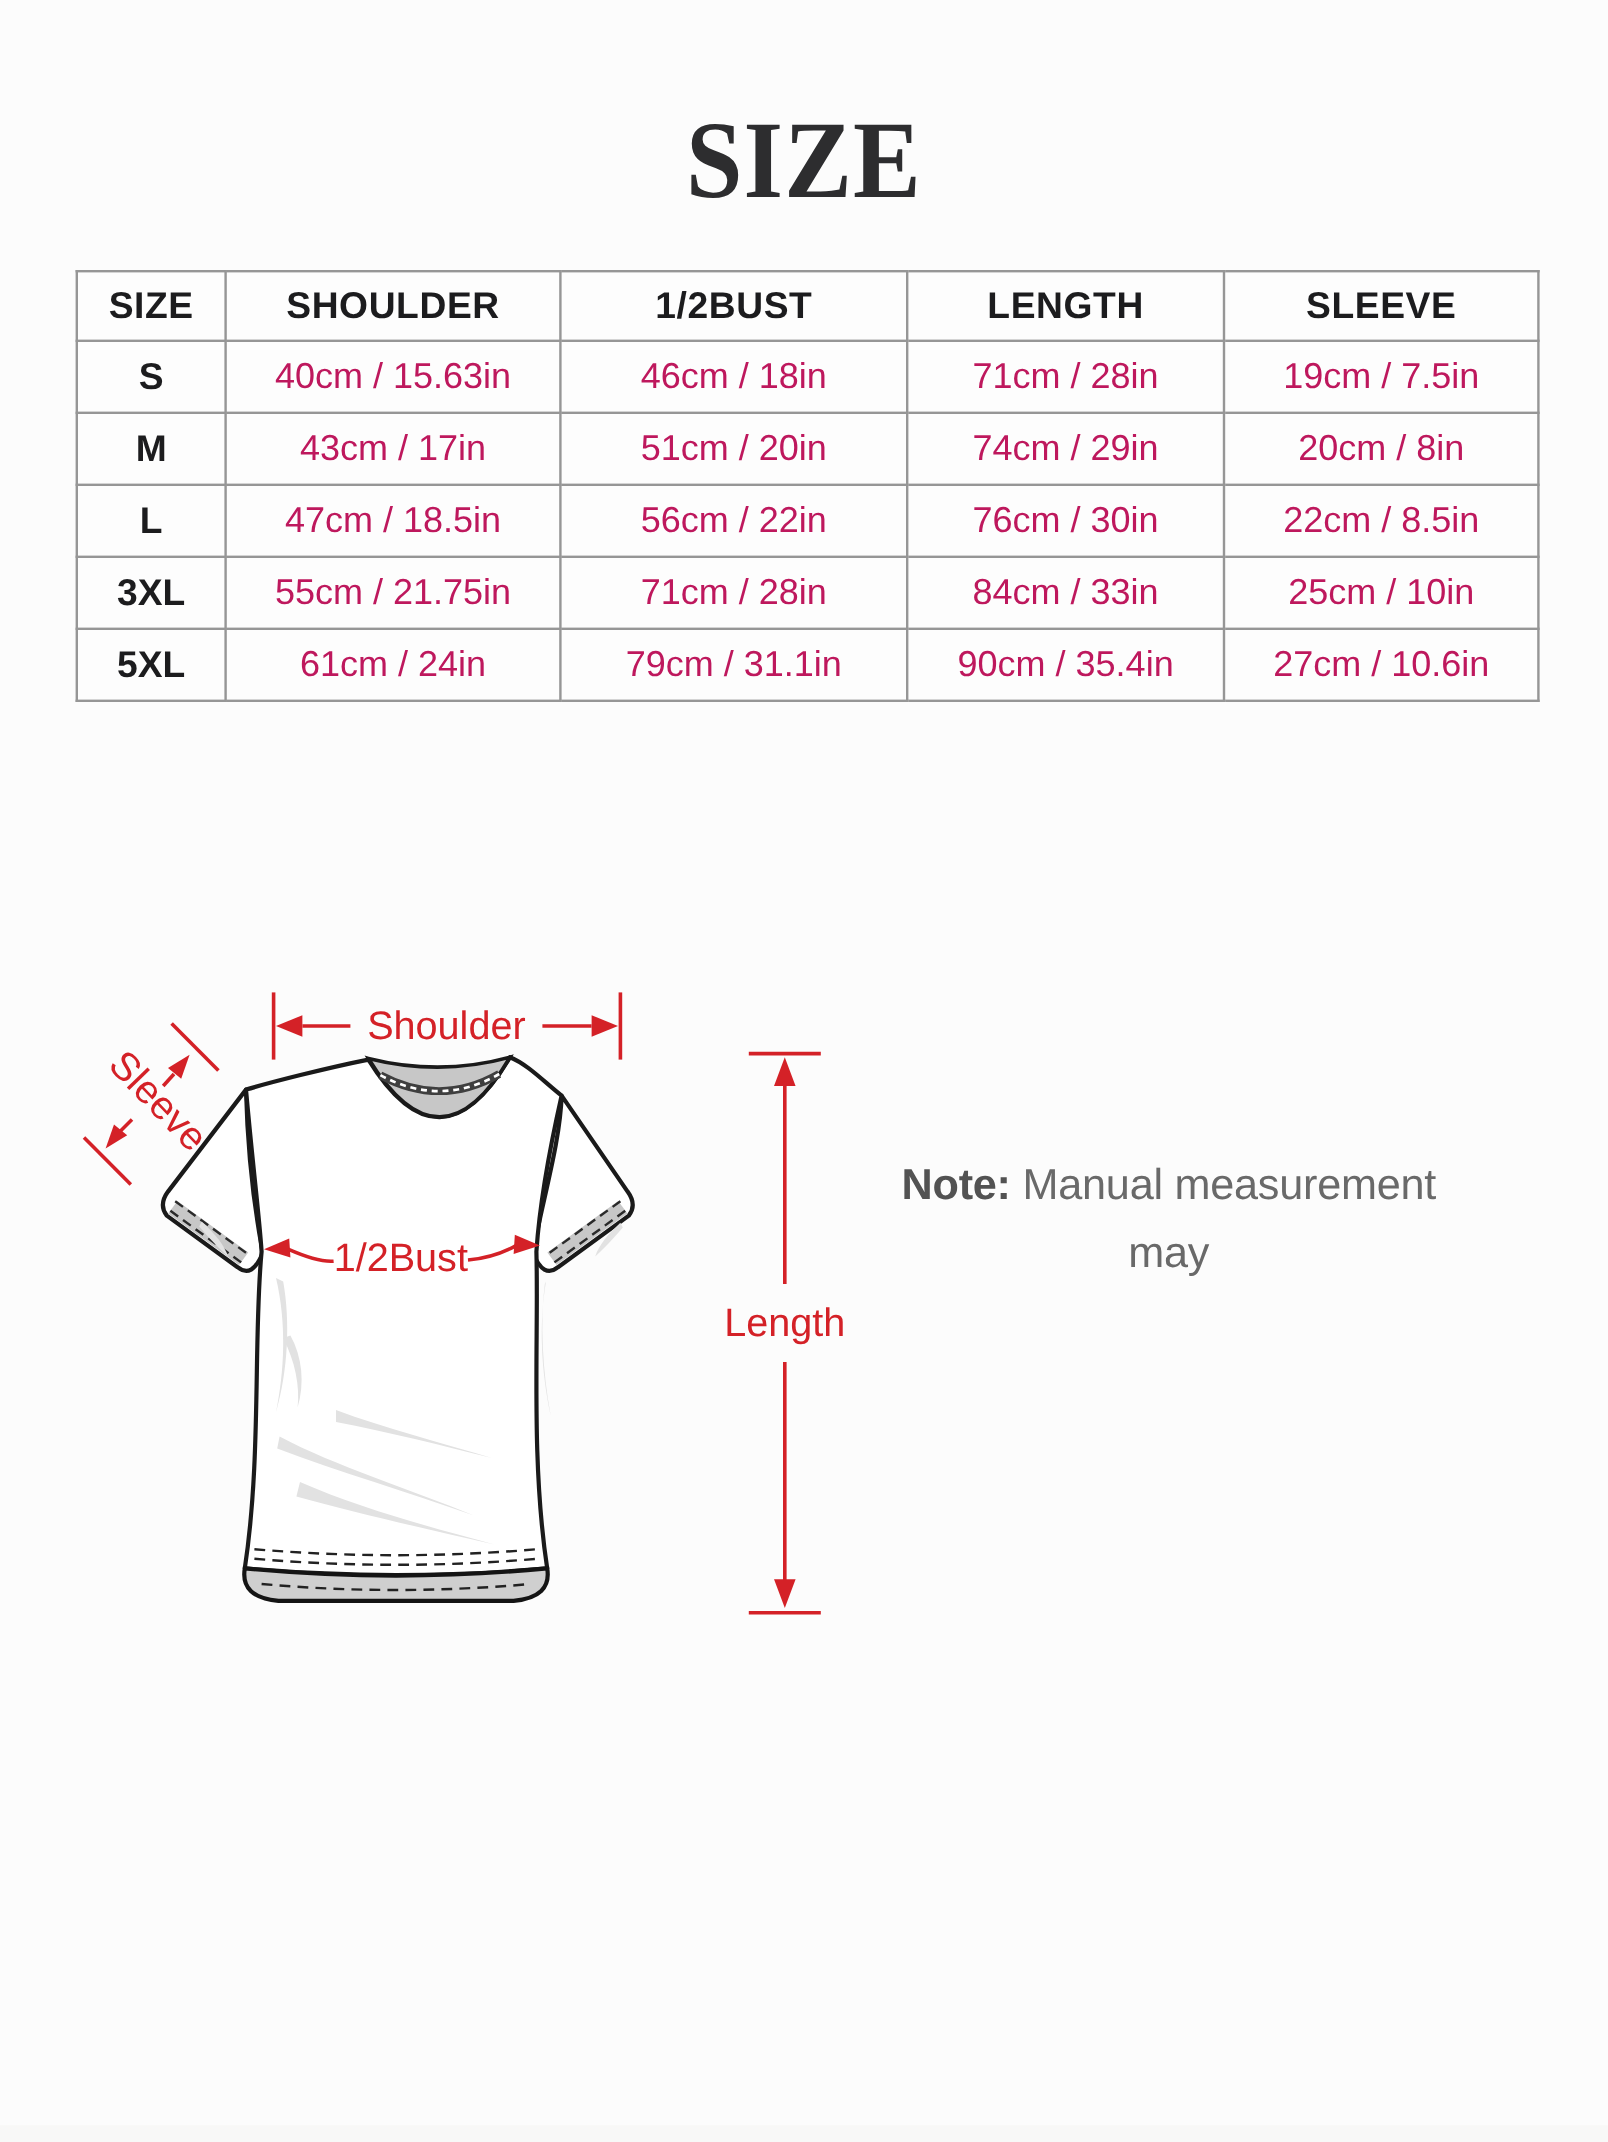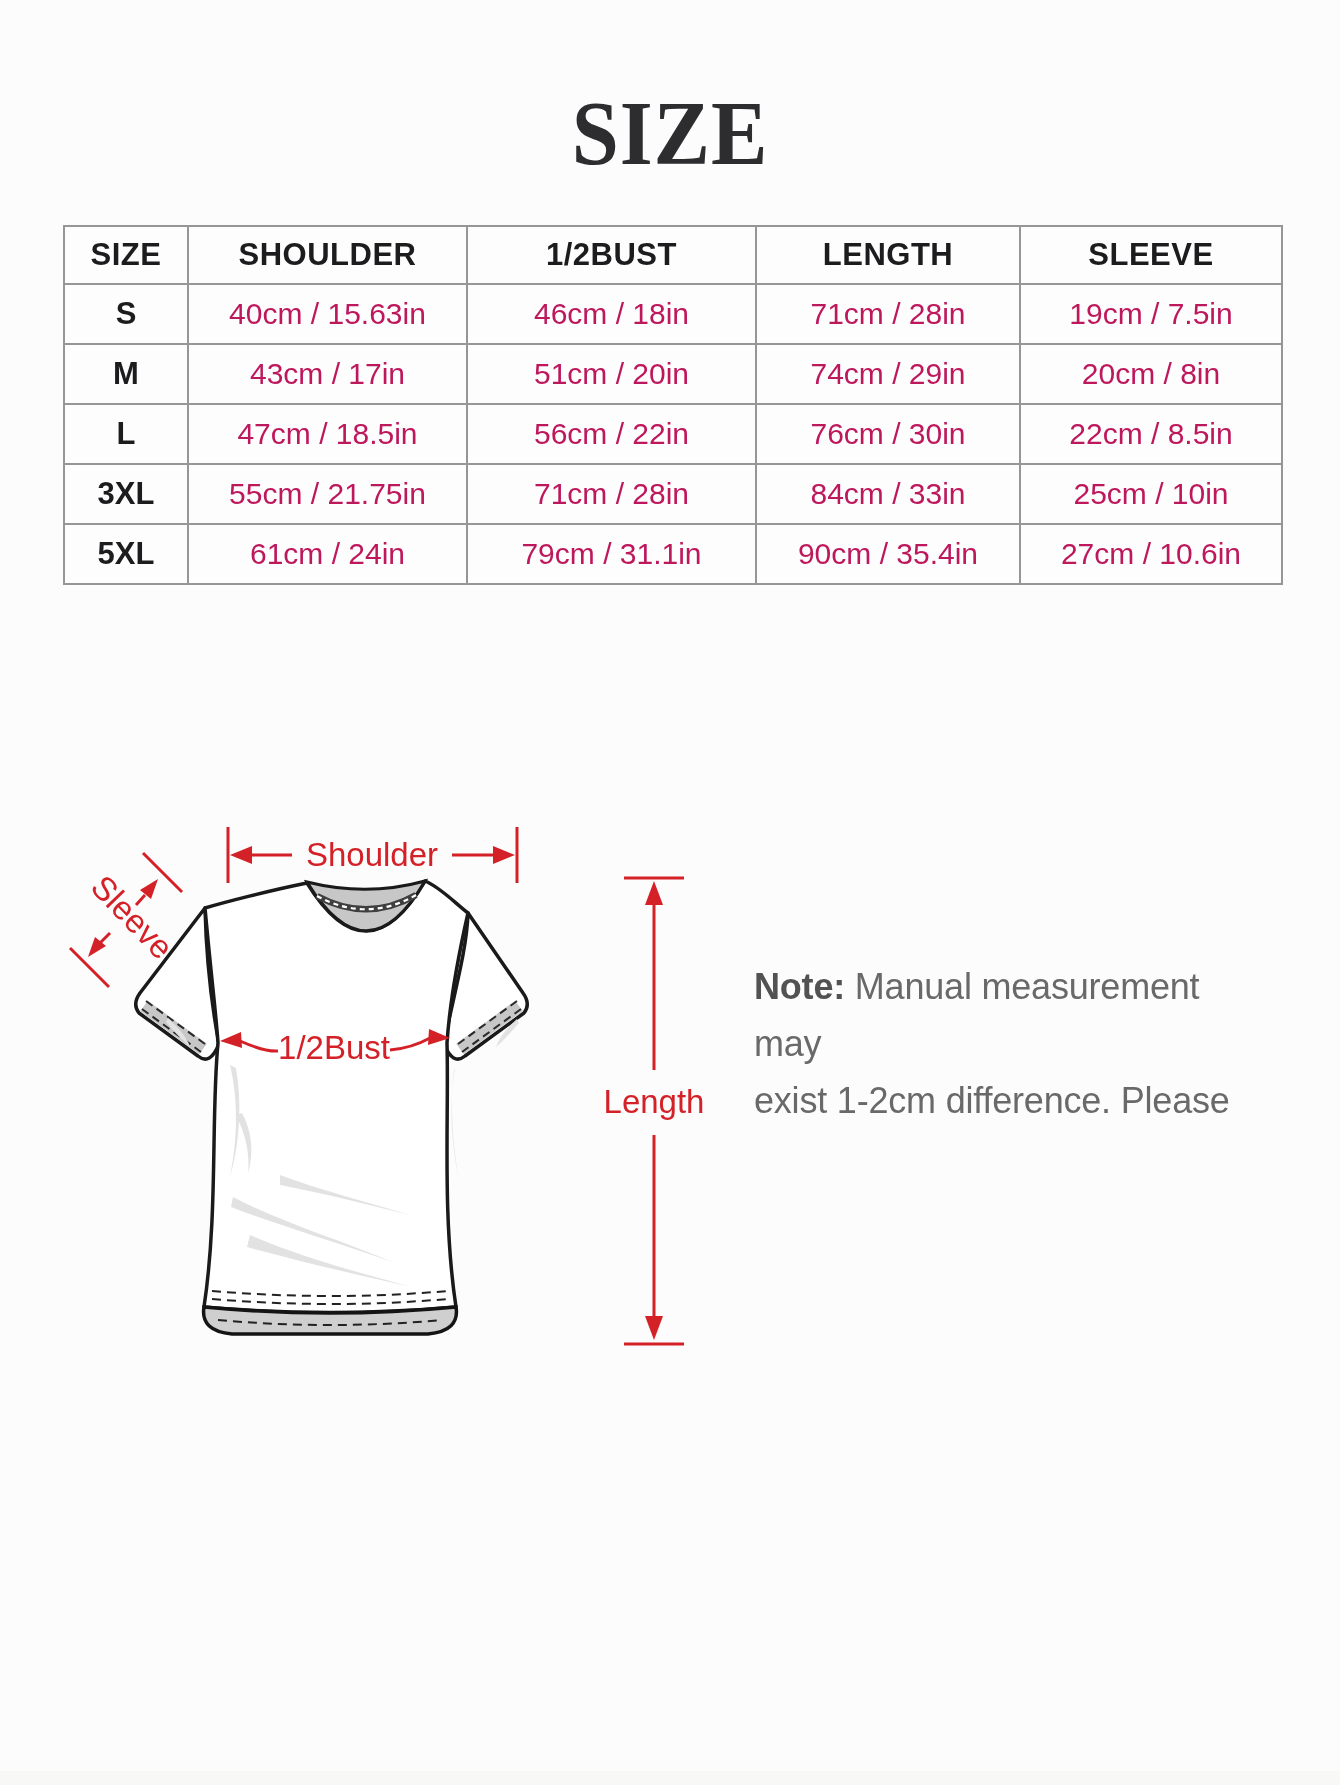--- a/index.html
+++ b/index.html
@@ -47,23 +47,24 @@
   .dim{stroke:#d42127;stroke-width:3;fill:none;}
   .dim-fill{fill:#d42127;}
   .dim-label{
     fill:#d42127;
     font-family:"Liberation Sans",sans-serif;
     font-size:33px;font-weight:400;
   }
   .shirt-line{fill:#ffffff;stroke:#1a1a1a;stroke-width:3.5;stroke-linejoin:round;}
   .crease{fill:#e2e2e2;}
   .note{
-    position:absolute;left:754px;top:958px;width:520px;
+    position:absolute;left:714px;top:958px;width:520px;
     font-size:36px;line-height:57px;color:#696969;
     letter-spacing:-.2px;
+    text-align:center;
   }
   .note-bold{font-weight:700;color:#525252;}
   .bottom-strip{
     position:absolute;left:0;bottom:0;width:1340px;height:14px;
     background:#f8f8f7;
   }
 </style>
 </head>
 <body>
 
@@ -201,16 +202,15 @@
     <line class="dim" x1="614" y1="166" x2="614" y2="335"></line>
     <text class="dim-label" x="614" y="378" text-anchor="middle" font-size="34">Length</text>
     <line class="dim" x1="614" y1="400" x2="614" y2="600"></line>
     <polygon class="dim-fill" points="614,605 605,581 623,581"></polygon>
     <line class="dim" x1="584" y1="609" x2="644" y2="609"></line>
   </g>
 </svg>
 
 <div class="note">
   <div><span class="note-bold">Note:</span> <span>Manual measurement may</span></div>
-  <div>exist 1-2cm difference. Please</div>
 </div>
 
 <div class="bottom-strip"></div>
 
 </body></html>

